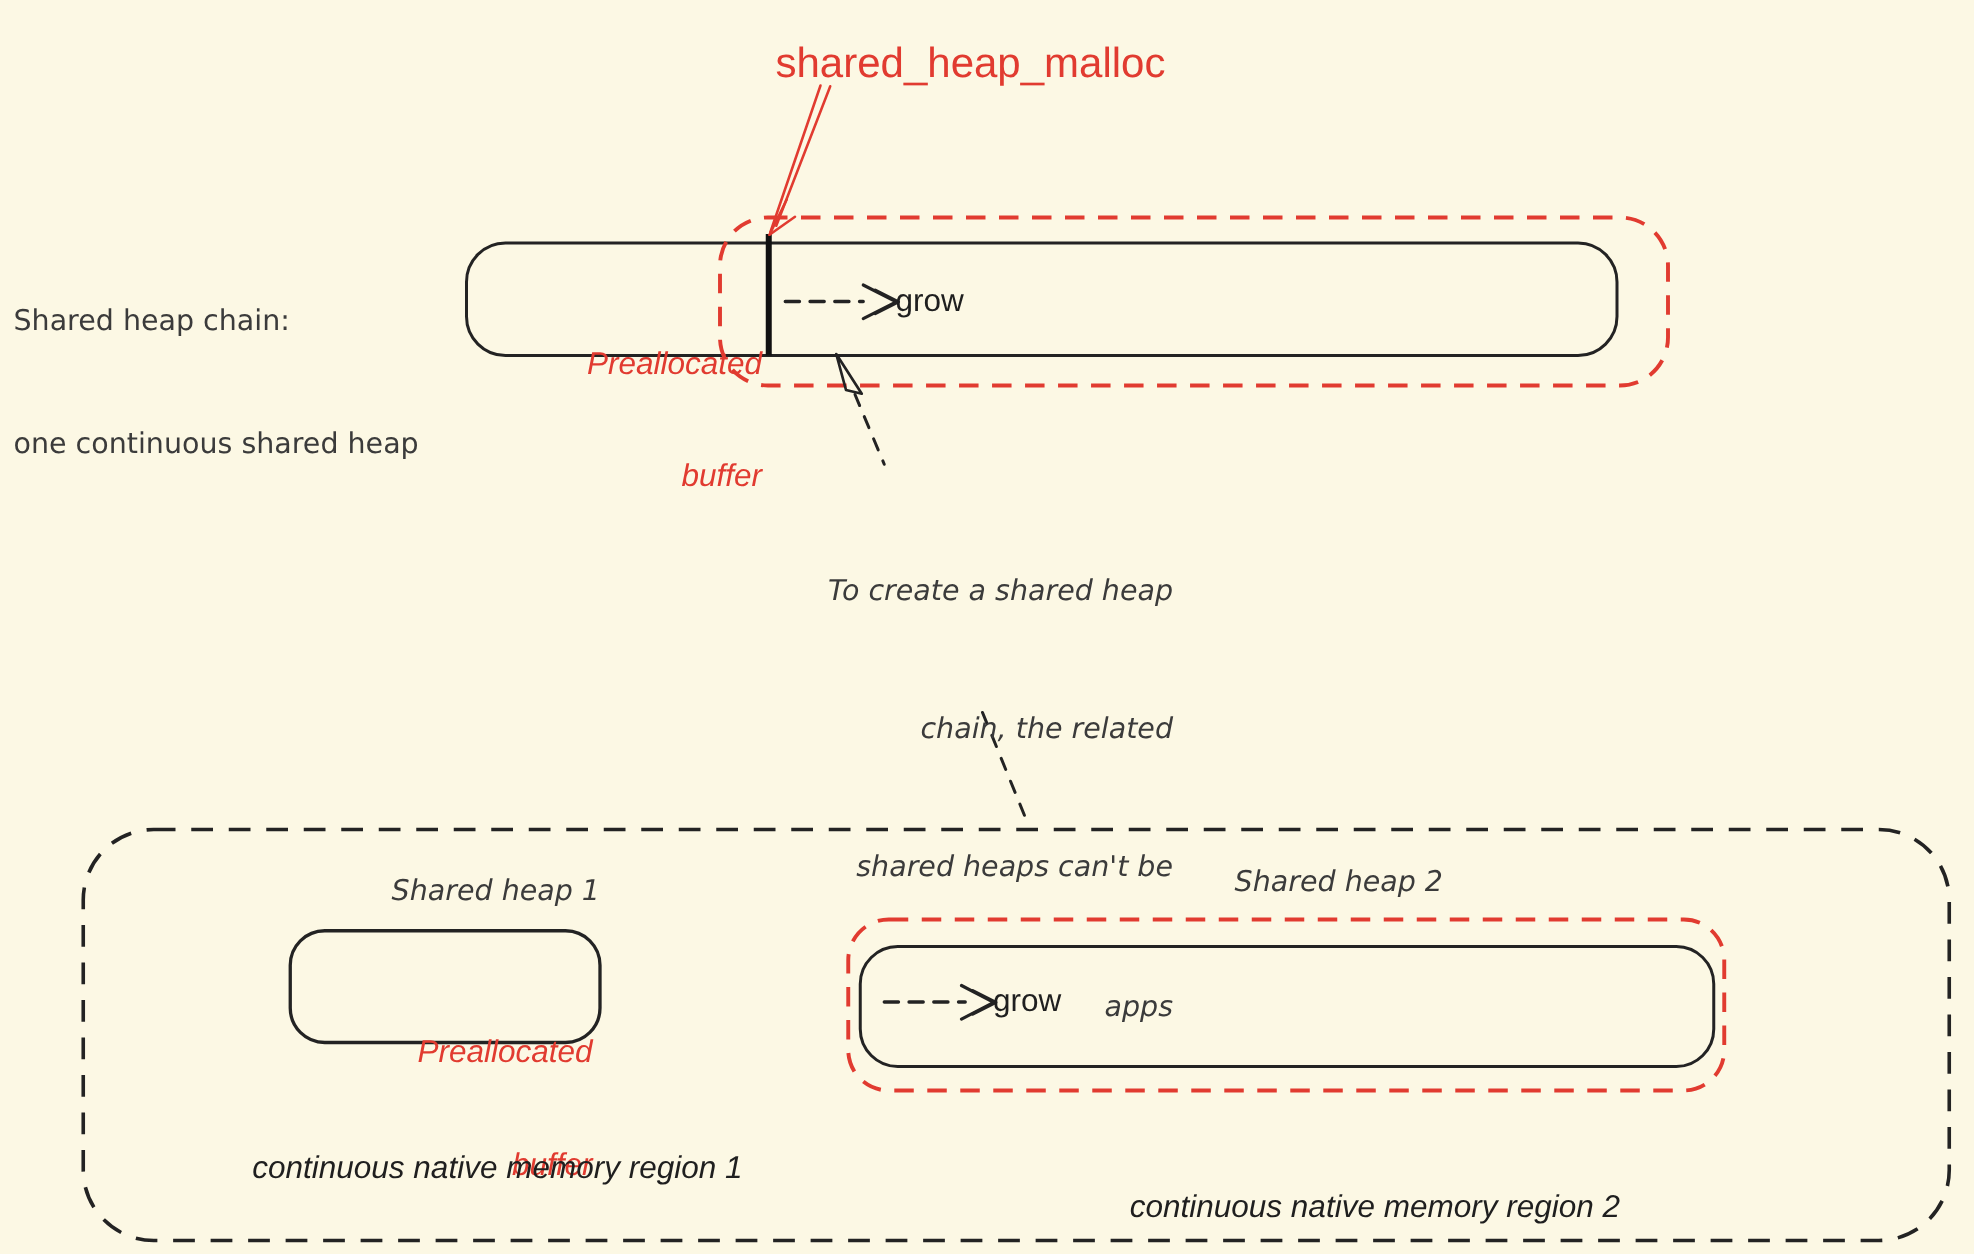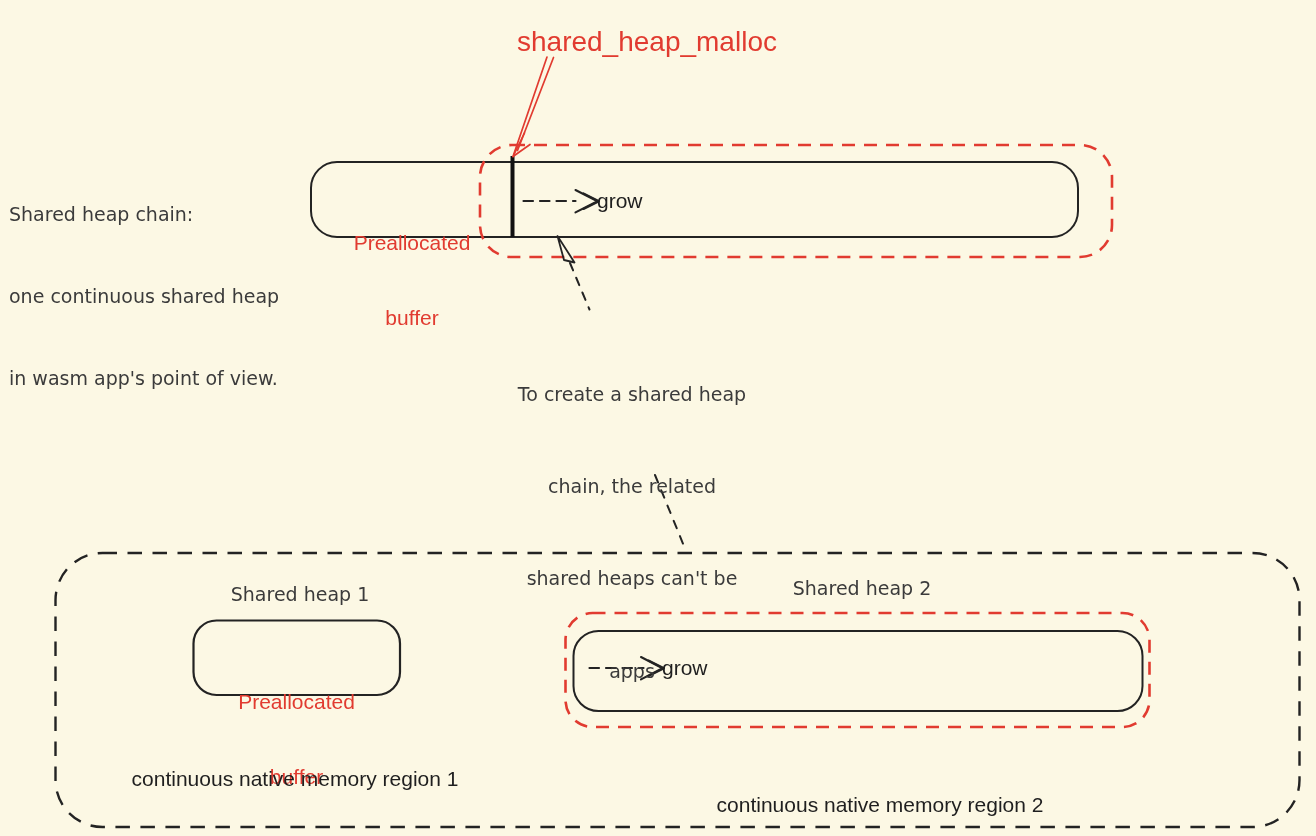--- a/index.html
+++ b/index.html
@@ -7,21 +7,21 @@
     width:1316px;height:836px;position:relative;overflow:hidden;
     background:#fcf8e4;
     font-family:"DejaVu Sans", sans-serif;
   }
   .layer{position:absolute;left:0;top:0;width:1316px;height:836px;}
   .txt{position:absolute;white-space:pre;}
   .note{color:#3b3b3b;font-size:19px;line-height:27.4px;font-family:"DejaVu Sans",sans-serif;}
   .arial{font-family:"Liberation Sans",sans-serif;}
   .red{color:#e13b30;}
   .ink{color:#1f1f1f;}
-  .center{text-align:center;}
+  .center{text-align:right;font-style:italic;}
 </style>
 </head>
 <body>
 
 <svg class="layer" viewBox="0 0 1316 836">
 
   <g>
     <rect x="311" y="162" width="767" height="75" rx="26" fill="none" stroke="#232323" stroke-width="2"></rect>
     <line x1="512.5" y1="156" x2="512.5" y2="237" stroke="#111111" stroke-width="4"></line>
   </g>
@@ -58,21 +58,20 @@
   <g stroke="#232323" fill="none" stroke-linecap="round" stroke-linejoin="round">
     <path d="M589.5 668 L643.5 668" stroke-width="2.2" stroke-dasharray="9.5 7"></path>
     <path d="M641 657 L662.5 668.2 L641 679.4" stroke-width="2.1"></path>
     <path d="M648.5 660.5 L664 668.2 L648.5 676" stroke-width="2.1"></path>
   </g>
 </svg>
 
 <div class="txt note" style="left:9px;top:146px;">
   <div>Shared heap chain:</div>
   <div>one continuous shared heap</div>
-  <div>in wasm app's point of view.</div>
 </div>
 
 <div class="txt arial red" style="left:517px;top:26px;font-size:28px;">shared_heap_malloc</div>
 
 <div class="txt arial red center" style="left:316px;top:180px;width:192px;font-size:21px;line-height:25px;">
   <div>Preallocated</div>
   <div>buffer</div>
 </div>
 
 <div class="txt arial ink" style="left:597px;top:189px;font-size:21px;">grow</div>

